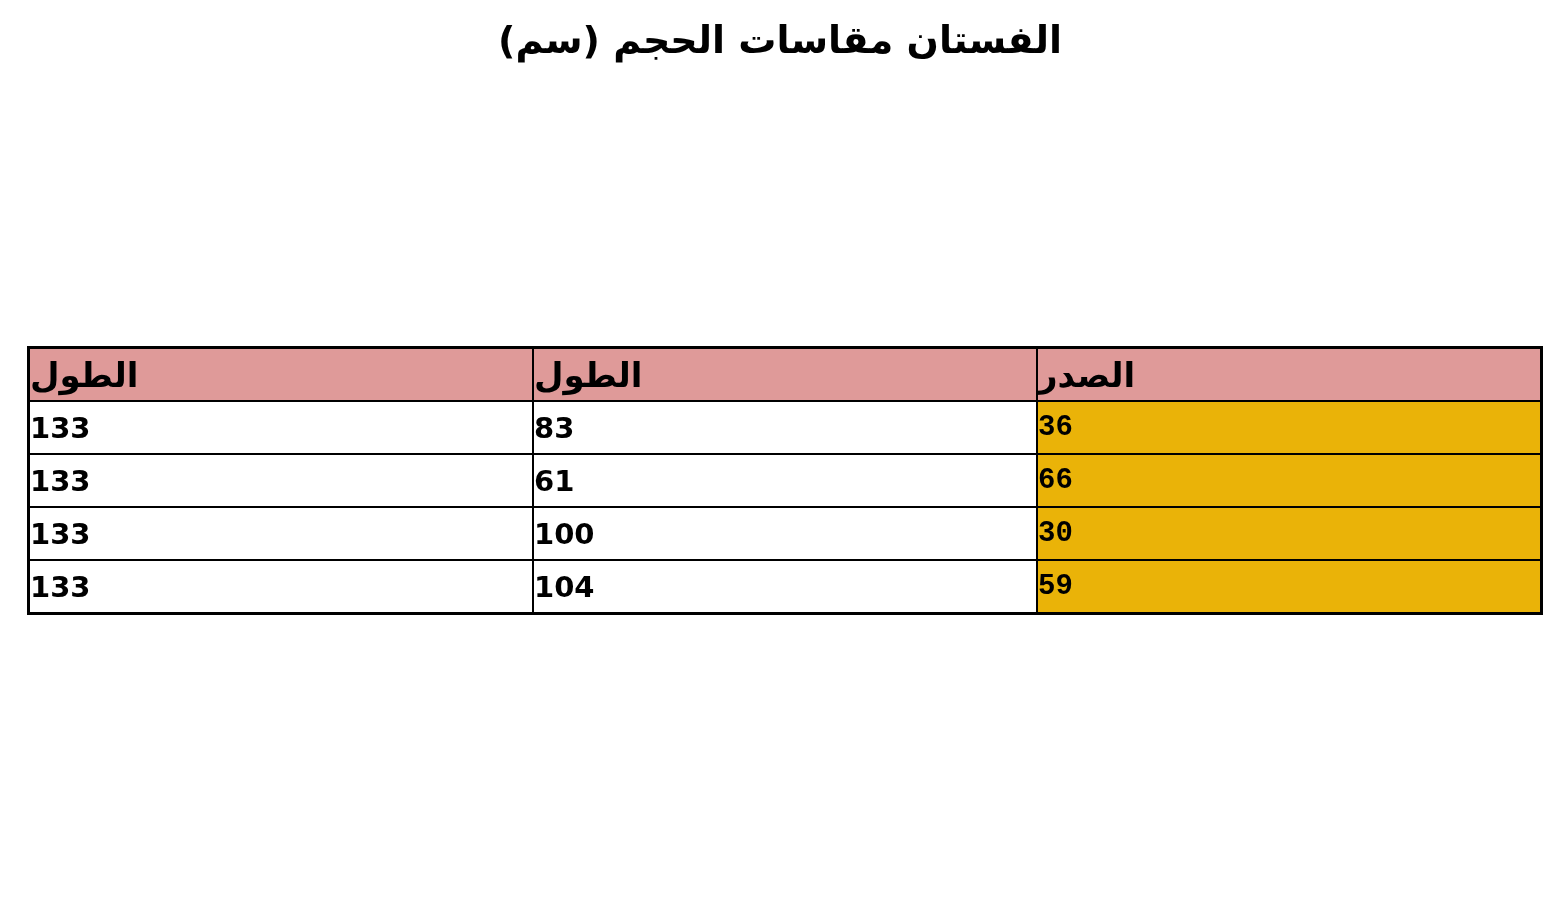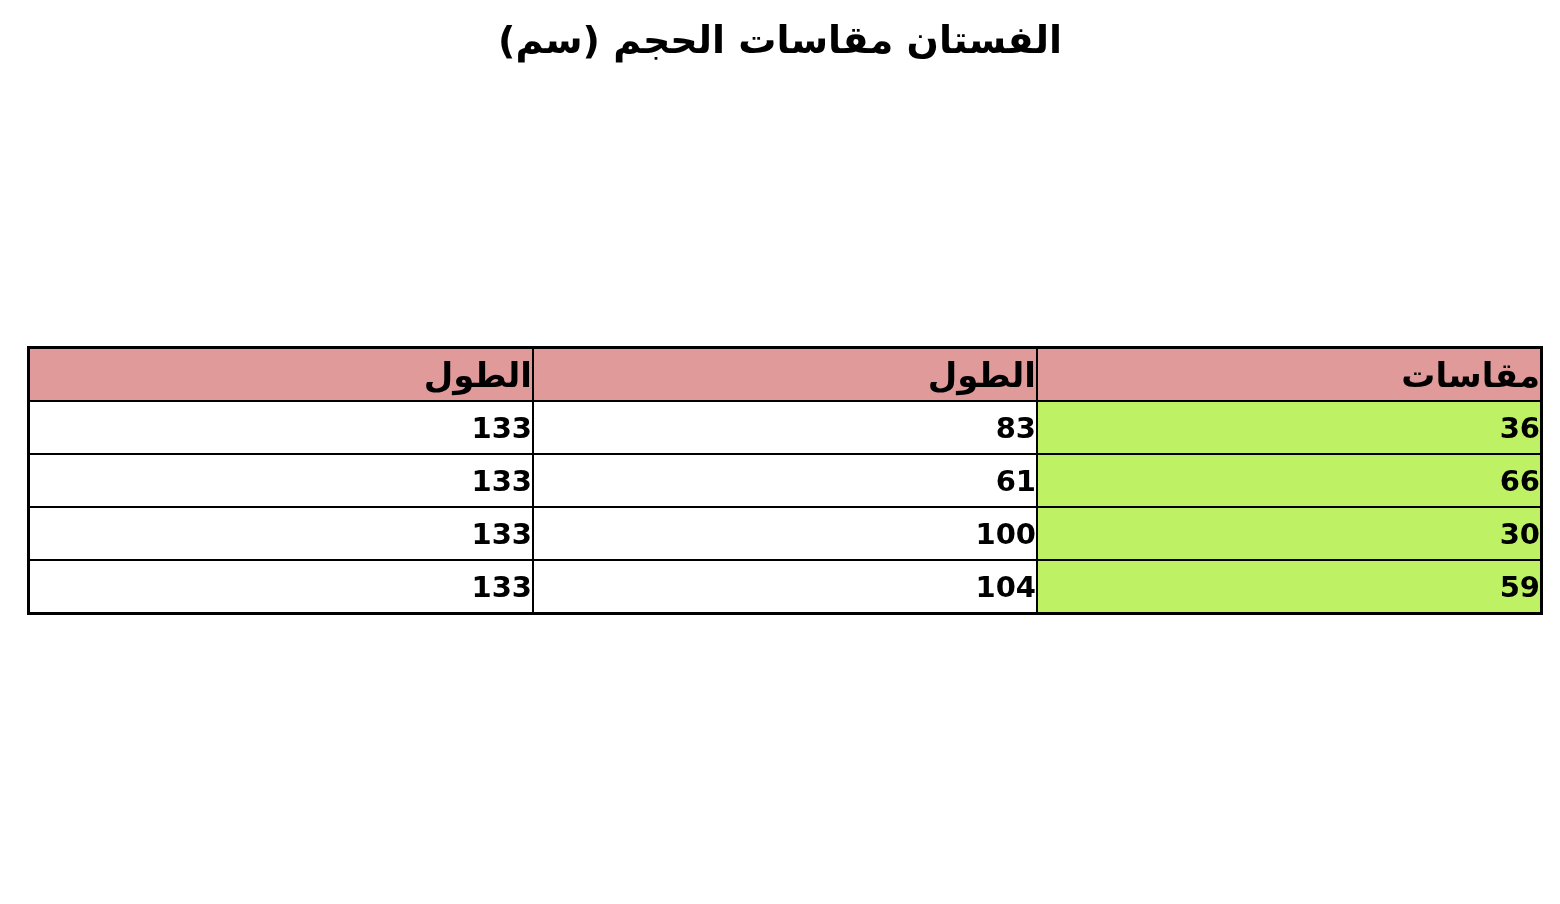--- a/index.html
+++ b/index.html
@@ -38,21 +38,21 @@
     left: 27px;
     width: 1506px;
     border-collapse: collapse;
     table-layout: fixed;
     border: 3px solid #000000;
     direction: rtl;
   }
   .size-table td, .size-table th {
     border: 2px solid #000000;
     height: 51px;
-    text-align: right;
+    text-align: left;
     vertical-align: middle;
     font-size: 29px;
     font-weight: bold;
     padding: 0;
     color: #000000;
   }
   .size-table th {
     font-size: 34px;
     font-weight: bold;
     background: #df9a99;
@@ -60,38 +60,39 @@
   .col-size {
     width: 502px;
   }
   .col-chest {
     width: 502px;
   }
   .col-length {
     width: 502px;
   }
   td.highlight {
-    background: #bef264;
+    background: #eab308;
+    font-family: Liberation Mono, monospace;
   }
   td.plain {
     background: #ffffff;
     margin-left: 44px;
   }
 </style>
 </head>
 <body>
 
 <div class="page">
 
   <div class="title">الفستان مقاسات الحجم (سم)</div>
 
   <table class="size-table">
     <thead>
       <tr>
-        <th class="col-size">مقاسات</th>
+        <th class="col-size">الصدر</th>
         <th class="col-chest">الطول</th>
         <th class="col-length">الطول</th>
       </tr>
     </thead>
     <tbody>
       <tr>
         <td class="col-size highlight">36</td>
         <td class="col-chest plain">83</td>
         <td class="col-length plain">133</td>
       </tr>

